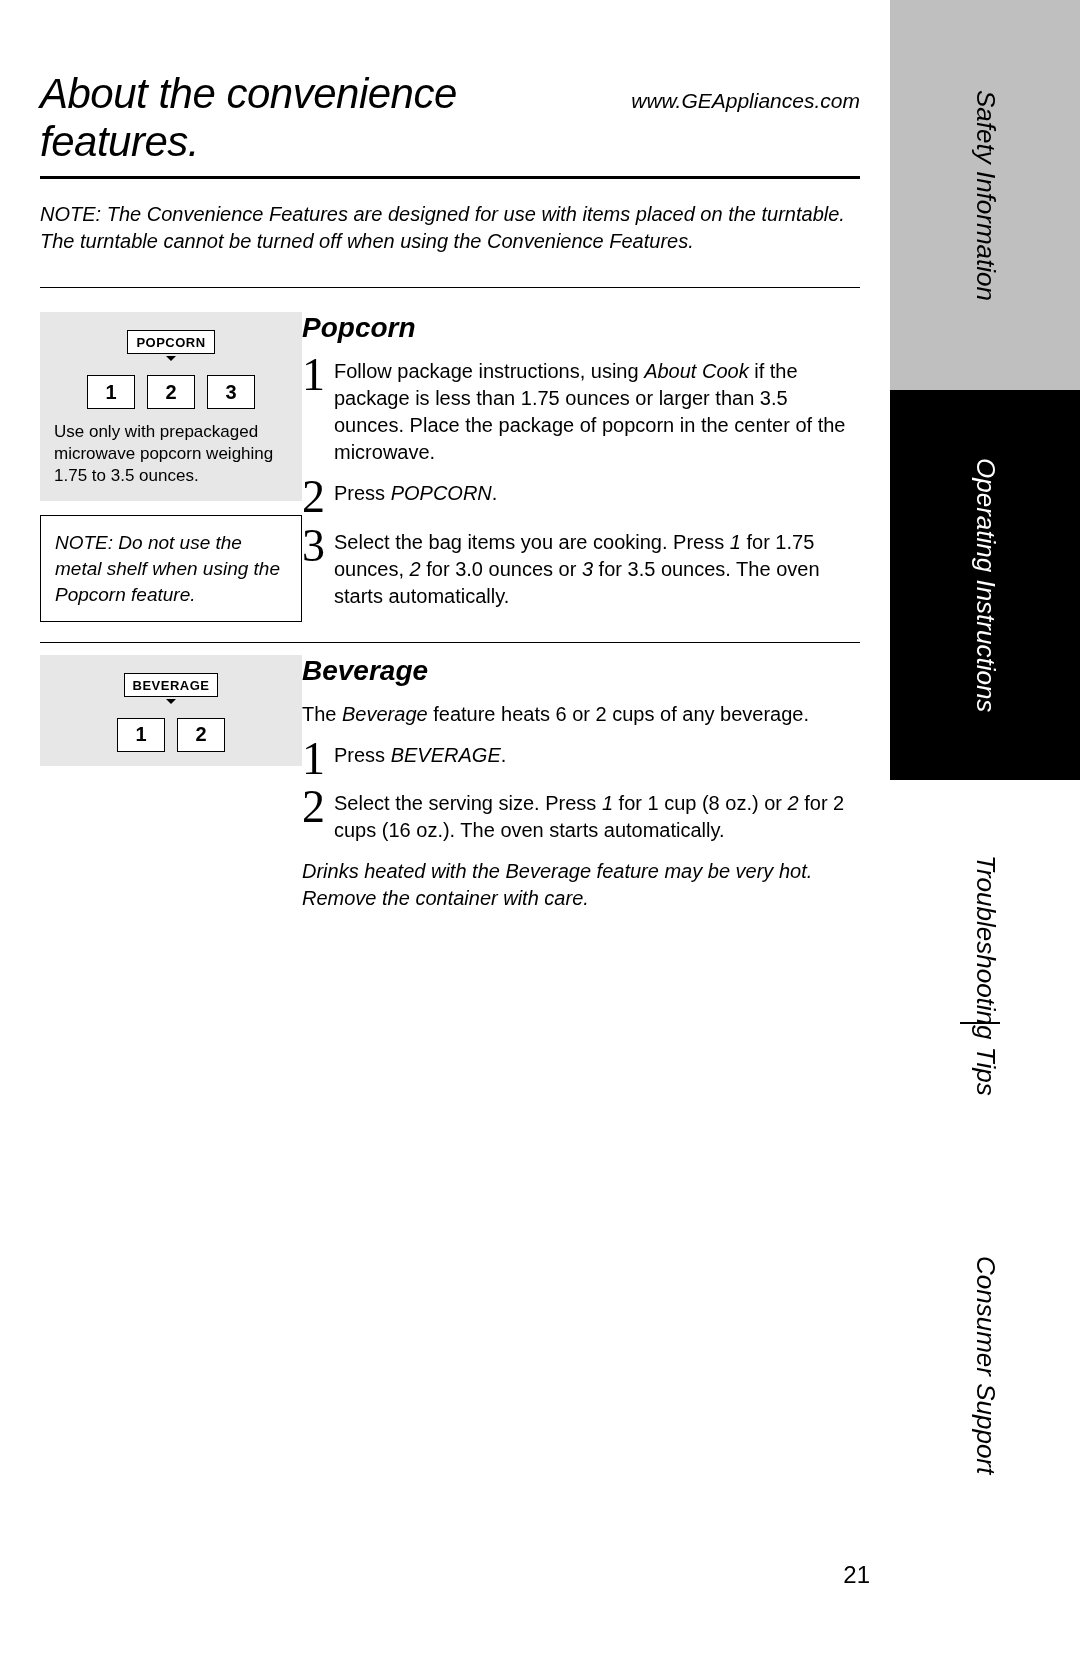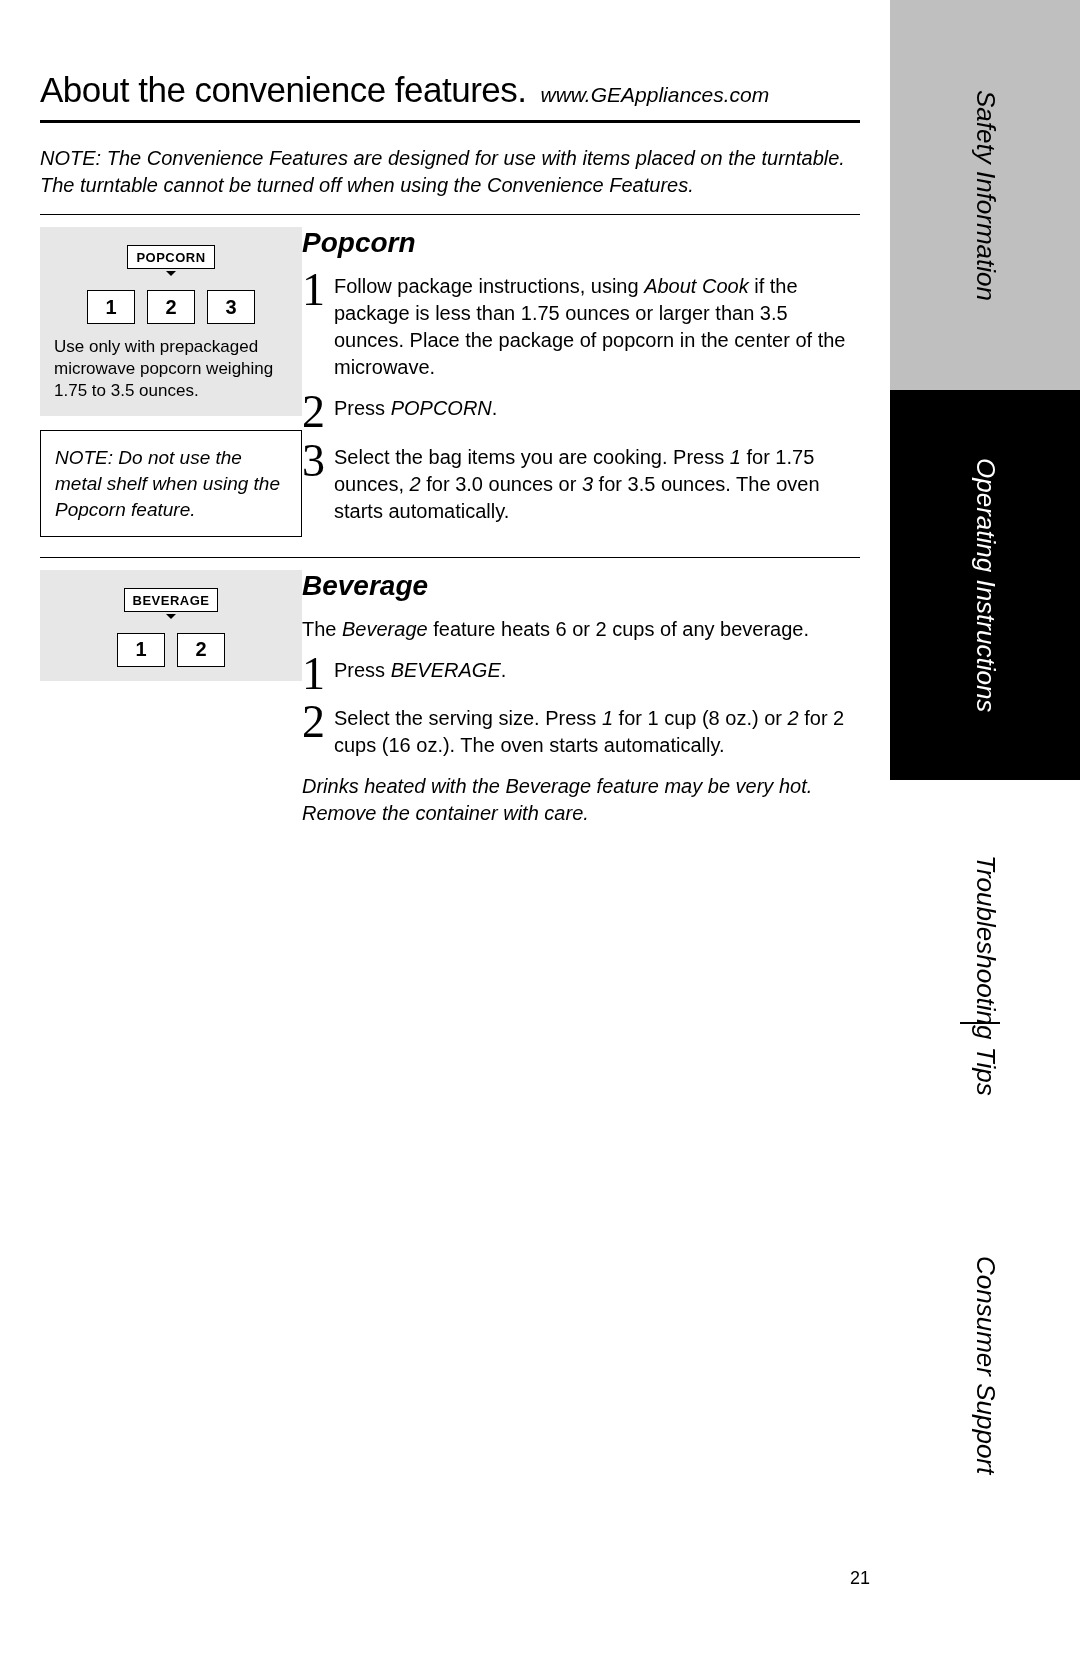--- a/index.html
+++ b/index.html
@@ -1,24 +1,24 @@
 <!DOCTYPE html>
 <html><head>
 <meta charset="utf-8">
 <style>
   * { box-sizing: border-box; margin: 0; padding: 0; }
   html, body { width: 1080px; height: 1669px; background: #fff; font-family: Arial, Helvetica, sans-serif; color: #000; }
   .page { position: relative; width: 1080px; height: 1669px; }
   .content { position: absolute; left: 40px; top: 70px; width: 820px; }
 
   .header-row { display: flex; align-items: baseline; border-bottom: 3px solid #000; padding-bottom: 10px; margin-bottom: 22px; gap: 10px; }
-  .page-title { font-size: 35px; letter-spacing: -0.5px; }
+  .page-title { font-style: italic; font-size: 42px; letter-spacing: -0.5px; }
   .page-url { font-style: italic; font-size: 21px; margin-left: 4px; }
 
-  .topnote { font-style: italic; font-size: 20px; line-height: 1.35; border-bottom: 1.5px solid #000; padding-bottom: 15px; }
+  .topnote { font-style: italic; font-size: 20px; line-height: 1.35; border-bottom: 1.5px solid #000; padding-bottom: 32px; margin-bottom: 12px; }
 
   .section-row { display: flex; padding-top: 12px; padding-bottom: 18px; border-bottom: 1.5px solid #000; }
   .section-row.last { border-bottom: none; }
 
   .leftcol { width: 262px; flex: 0 0 262px; }
   .rightcol { flex: 1; }
 
   .panel { background: #e7e7e7; padding: 18px 14px 14px 14px; }
   .panel-inner { display: flex; flex-direction: column; align-items: center; gap: 14px; }
   .btn-top { background: #fff; border: 1.5px solid #000; padding: 4px 8px 3px 8px; font-size: 13px; font-weight: bold; letter-spacing: 0.5px; font-family: Arial, sans-serif; }
@@ -39,21 +39,21 @@
   .kw { font-style: italic; }
   .caution { font-style: italic; font-size: 20px; line-height: 1.35; margin-top: 10px; }
 
   
   .sidebar { position: absolute; right: 0; top: 0; width: 190px; height: 1560px; display: flex; flex-direction: column; }
   .tab { flex: 1; display: flex; align-items: center; justify-content: center; writing-mode: vertical-rl; font-style: italic; font-size: 26px; }
   .tab.gray { background: #bfbfbf; color: #000; }
   .tab.black { background: #000; color: #fff; }
   .tab.white { background: #fff; color: #000; position: relative; }
 
-  .pagenum { position: absolute; right: 210px; bottom: 80px; font-size: 18px; }
+  .pagenum { position: absolute; right: 210px; bottom: 80px; font-size: 24px; }
   
   .tab-sep-line { position: absolute; right: 80px; width: 40px; height: 1.5px; background: #000; }
 </style>
 </head>
 <body>
 
 <div class="page">
 
   <div class="content">
 

